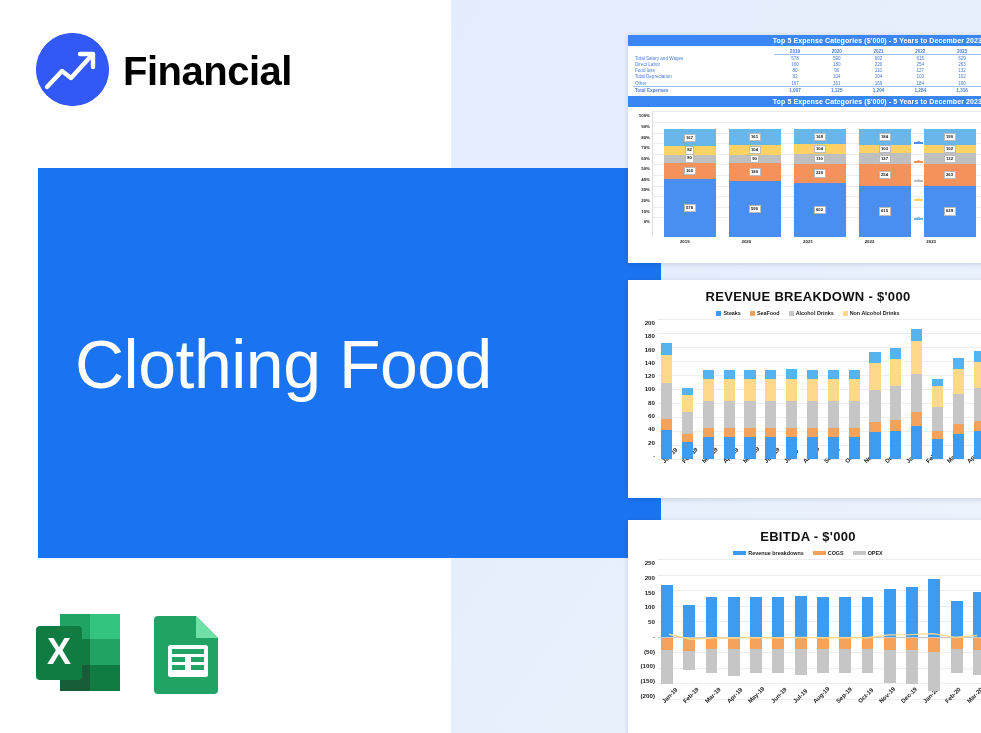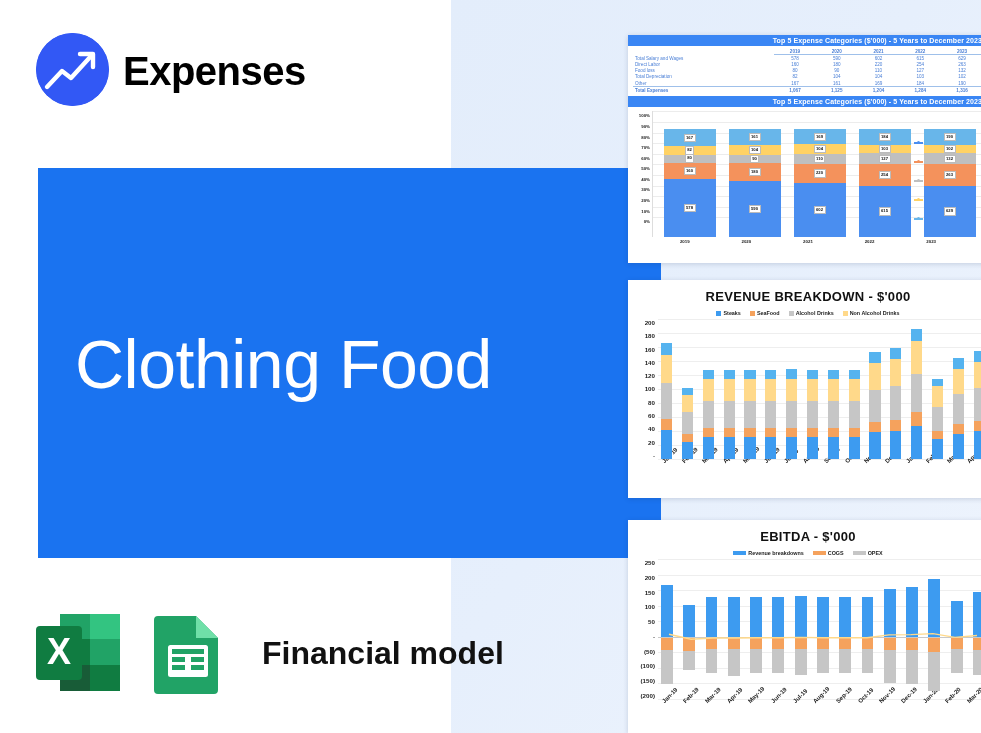--- a/index.html
+++ b/index.html
@@ -114,21 +114,21 @@
 
 <div id="logo">
   <div id="logoMark">
     <svg width="73" height="73" viewBox="0 0 73 73">
       <circle cx="36.5" cy="36.5" r="36.5" fill="#3258f5"></circle>
       <path d="M11 54 L26 38 L35 45 L56 22" stroke="#fff" stroke-width="4.4" fill="none" stroke-linecap="round" stroke-linejoin="round"></path>
       <path d="M44 21 L57 21 L57 34" stroke="#fff" stroke-width="4.4" fill="none" stroke-linecap="round" stroke-linejoin="round"></path>
     </svg>
   </div>
   <div id="logoWords">
-    <div class="lw1">Expenses</div>
+    <div class="lw1">Financial</div>
   </div>
 </div>
 
 <div id="heroTitle">Clothing Food</div>
 
 <div id="bottomRow">
   <div class="fileIcon">
     <svg width="88" height="82" viewBox="0 0 88 82">
       <rect x="26" y="2" width="60" height="25" fill="#21a366"></rect>
       <rect x="26" y="27" width="60" height="26" fill="#107c41"></rect>
@@ -145,21 +145,20 @@
       <path d="M10 4 h42 l22 22 v52 a4 4 0 0 1 -4 4 h-56 a4 4 0 0 1 -4 -4 v-70 a4 4 0 0 1 4 -4 z" fill="#21a366"></path>
       <path d="M52 4 l22 22 h-22 z" fill="#6fe0a8"></path>
       <rect x="24" y="33" width="40" height="32" rx="2.5" fill="#fff"></rect>
       <rect x="28" y="37" width="32" height="5" fill="#21a366"></rect>
       <rect x="28" y="45" width="13" height="5" fill="#21a366"></rect>
       <rect x="47" y="45" width="13" height="5" fill="#21a366"></rect>
       <rect x="28" y="53" width="13" height="5" fill="#21a366"></rect>
       <rect x="47" y="53" width="13" height="5" fill="#21a366"></rect>
     </svg>
   </div>
-  <div id="bottomLabel">Financial model</div>
 </div>
 
 <div class="card" id="card1">
   <div class="xlTitleBar">Top 5 Expense Categories ($'000) - 5 Years to December 2023</div>
   <div style="padding:0 5px;">
     <table class="xlTable">
       <tbody id="tblBody">
           <tr>
             <td class=""></td>
             <td class="yr">2019</td>

